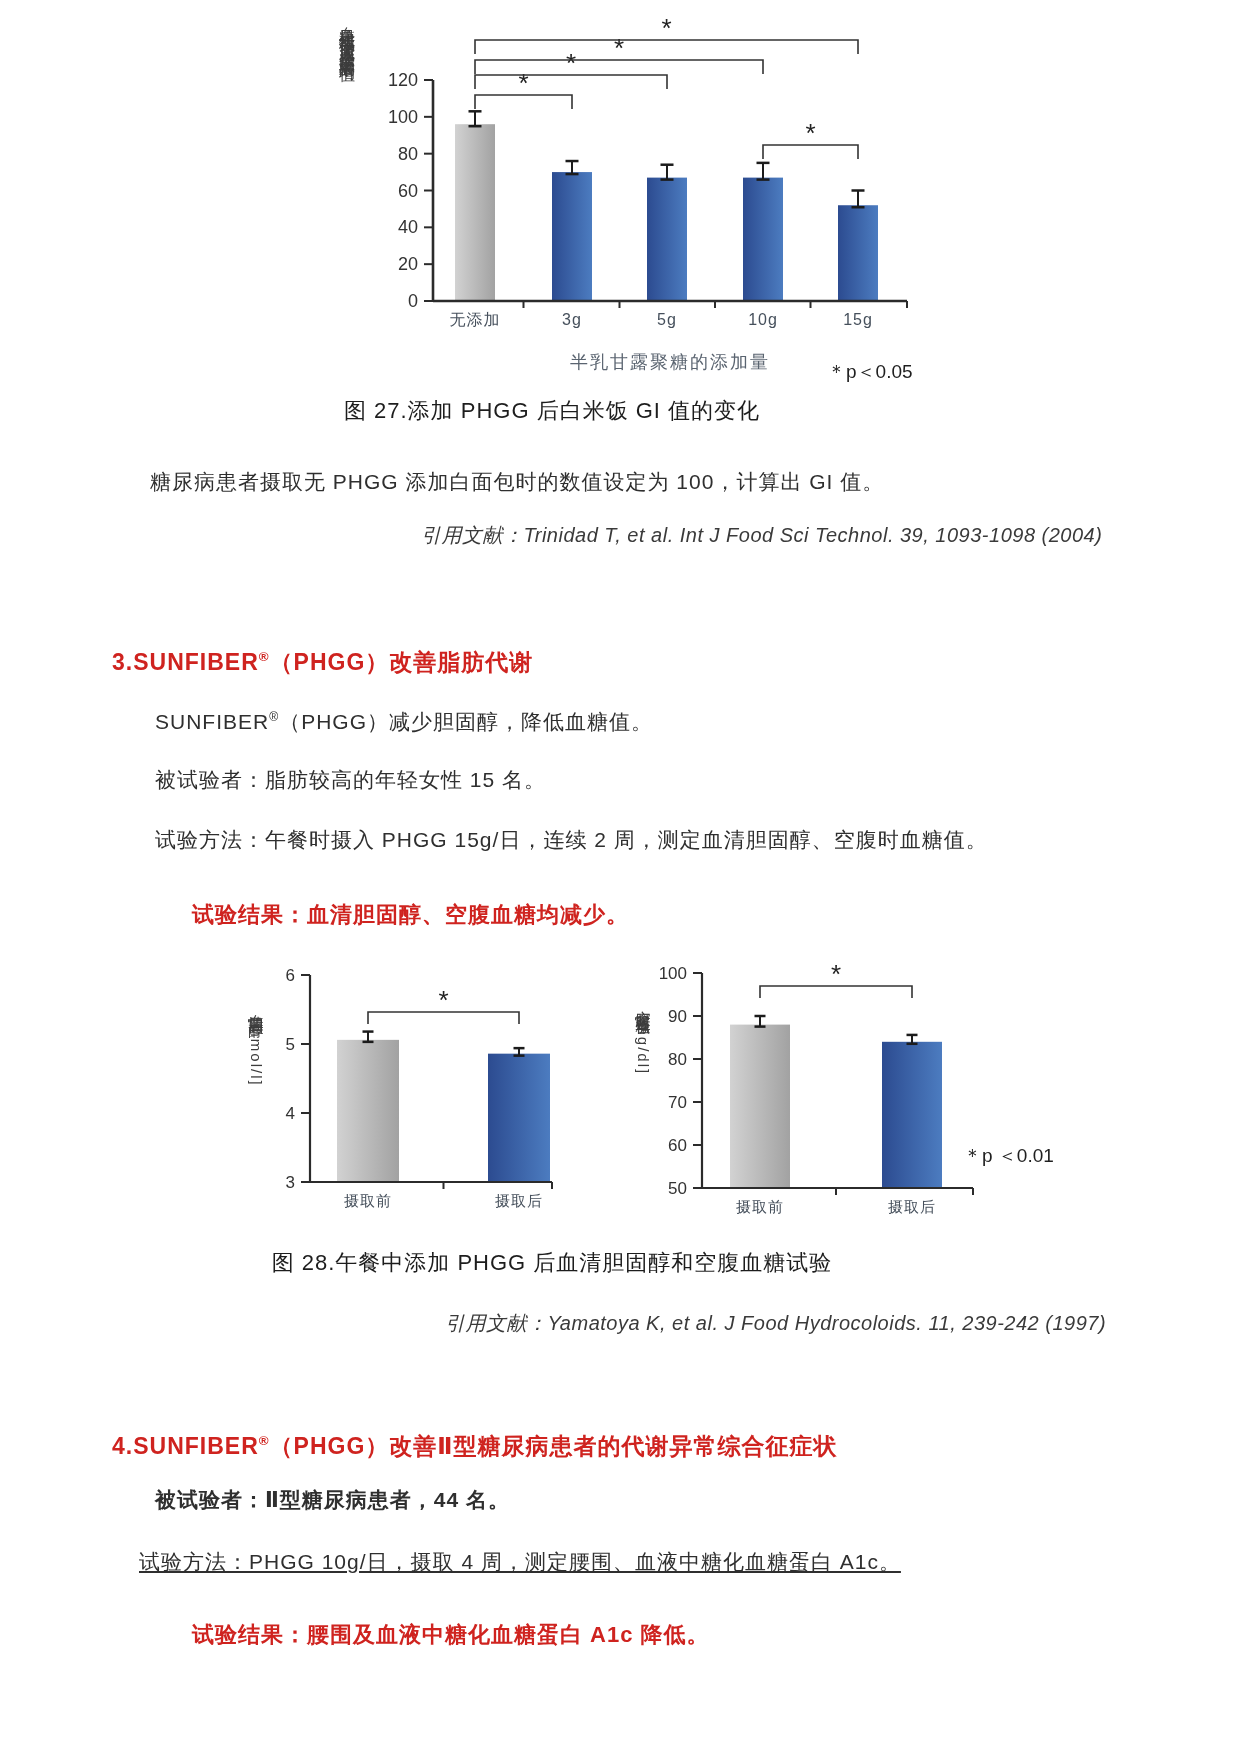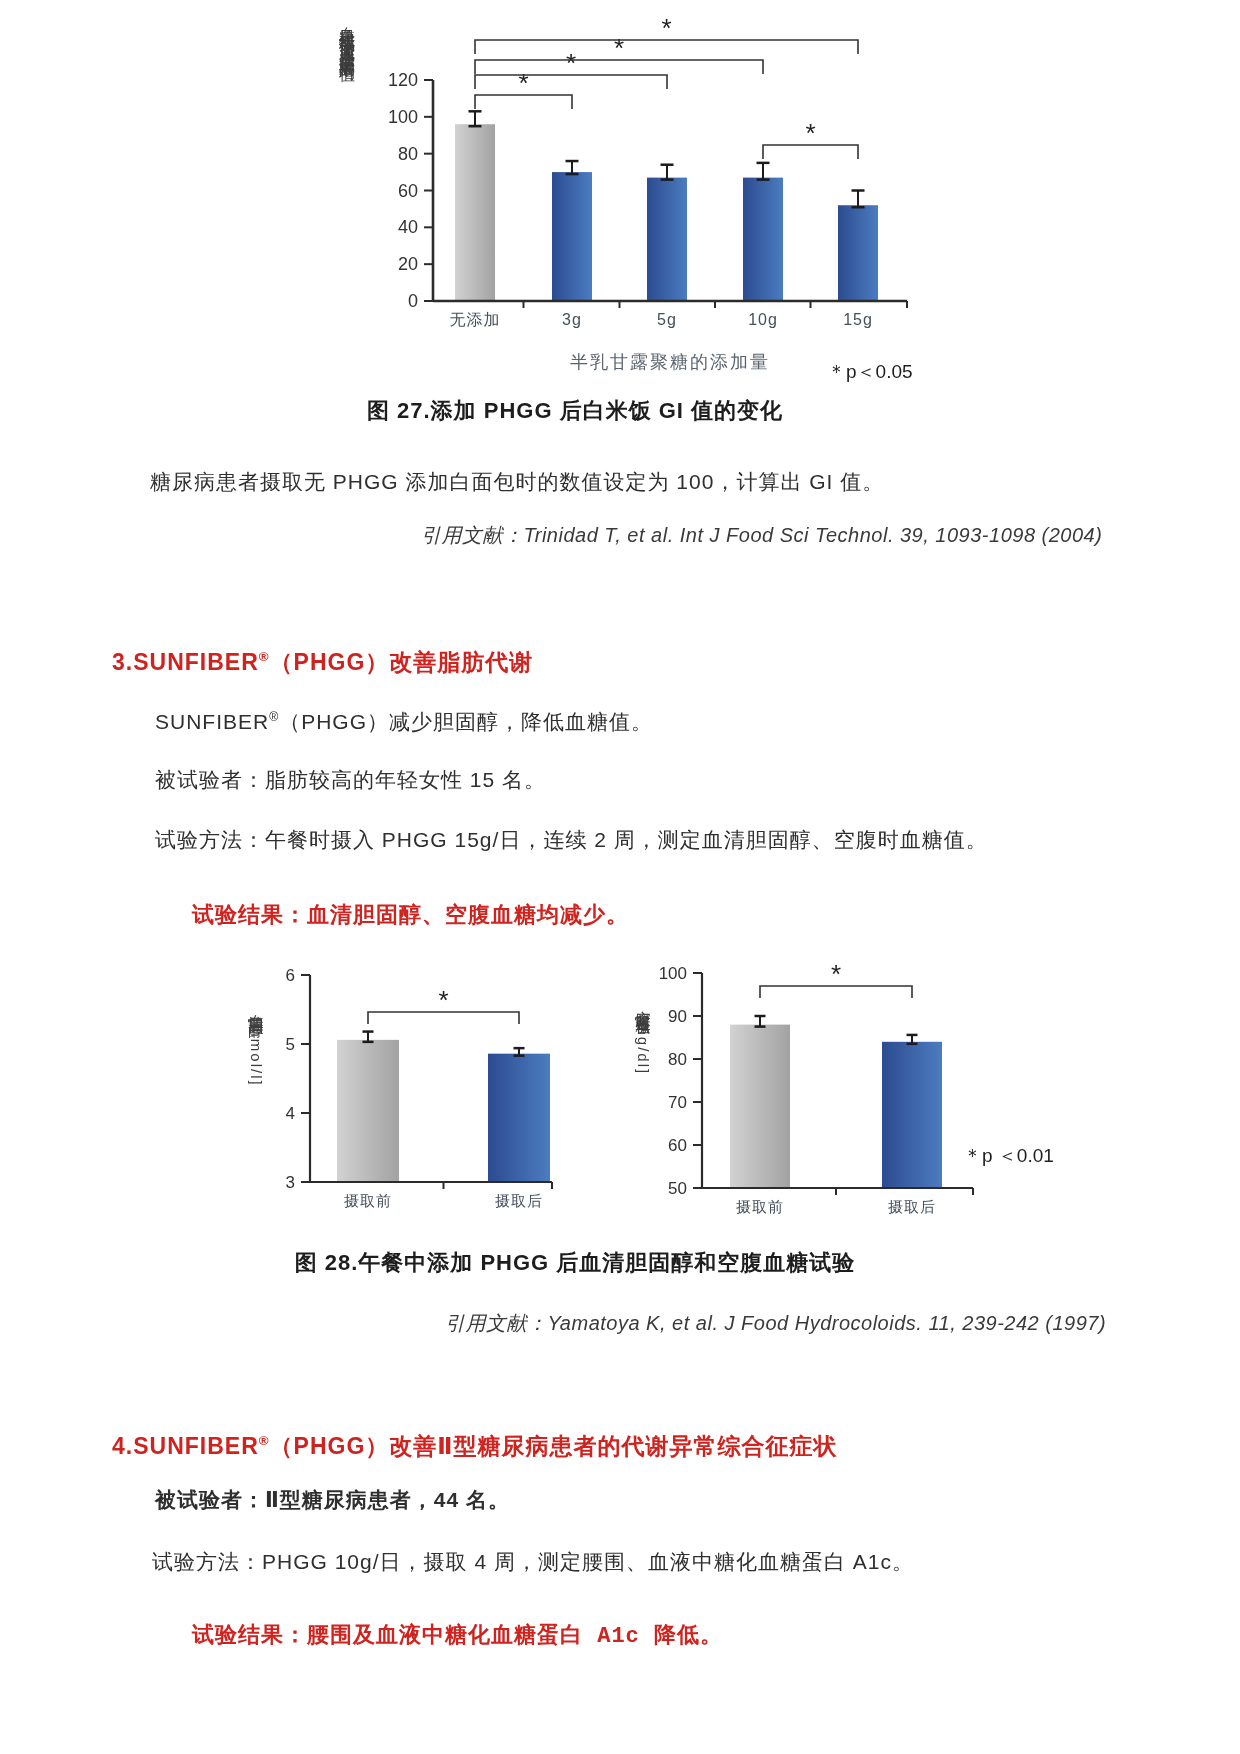--- a/index.html
+++ b/index.html
@@ -2,22 +2,22 @@
 <html><head>
 <meta charset="utf-8">
 <style>
   html,body{margin:0;padding:0;background:#ffffff;}
   .page{position:relative;width:1240px;height:1754px;background:#ffffff;overflow:hidden;
         font-family:"Liberation Sans","DejaVu Sans",sans-serif;color:#2e2e2e;}
   .abs{position:absolute;}
   .body-line{font-size:21px;letter-spacing:1px;color:#2f2f2f;white-space:nowrap;}
   .red{color:#cf231f;margin-left:44px;}
   .bold{font-weight:700;}
-  .caption{left:0;width:1104px;text-align:center;font-size:22px;font-weight:700;
-           letter-spacing:1px;color:#1d1d1d;white-space:nowrap;margin-left:23px;}
+  .caption{left:0;width:1104px;text-align:center;font-size:22px;font-weight:400;
+           letter-spacing:1px;color:#1d1d1d;white-space:nowrap;}
   .citation{font-size:20px;font-style:italic;color:#3a3a3a;letter-spacing:.5px;white-space:nowrap;}
   .red-heading{margin:7px;font-size:23px;font-weight:700;color:#cf231f;letter-spacing:1px;white-space:nowrap;}
   .vlabel{writing-mode:vertical-rl;text-orientation:mixed;white-space:nowrap;
           color:#3c3c3c;letter-spacing:2px;}
   .chart svg{display:block;}
   .chart text{font-family:"Liberation Sans","DejaVu Sans",sans-serif;}
   sup{font-size:58%;}
 </style>
 </head>
 <body>
@@ -196,16 +196,16 @@
       </svg>
     </div>
 
   <div class="abs caption" style="top:1248px;">图 28.午餐中添加 PHGG 后血清胆固醇和空腹血糖试验</div>
 
   <div class="abs citation" style="left:435px;top:1310px;margin-left:10px;">引用文献：Yamatoya K, et al. J Food Hydrocoloids. 11, 239-242 (1997)</div>
 
   <h2 class="abs red-heading" style="left:105px;top:1424px;"><span>4.SUNFIBER</span><sup>®</sup><span>（PHGG）改善Ⅱ型糖尿病患者的代谢异常综合征症状</span></h2>
 
   <div class="abs body-line" style="left:155px;top:1486px;font-weight:bold;">被试验者：Ⅱ型糖尿病患者，44 名。</div>
-  <div class="abs body-line" style="left:152px;top:1548px;">试验方法：PHGG 10g/日，摄取 4 周，测定腰围、血液中糖化血糖蛋白 A1c。</div>
-  <div class="abs body-line red bold" style="left:148px;top:1620px;font-size:22px;font-family:Liberation Mono, monospace;">试验结果：腰围及血液中糖化血糖蛋白 A1c 降低。</div>
+  <div class="abs body-line" style="left:139px;top:1548px;text-decoration:underline;">试验方法：PHGG 10g/日，摄取 4 周，测定腰围、血液中糖化血糖蛋白 A1c。</div>
+  <div class="abs body-line red bold" style="left:148px;top:1620px;font-size:22px;">试验结果：腰围及血液中糖化血糖蛋白 A1c 降低。</div>
 
 </div>
 
 </body></html>

